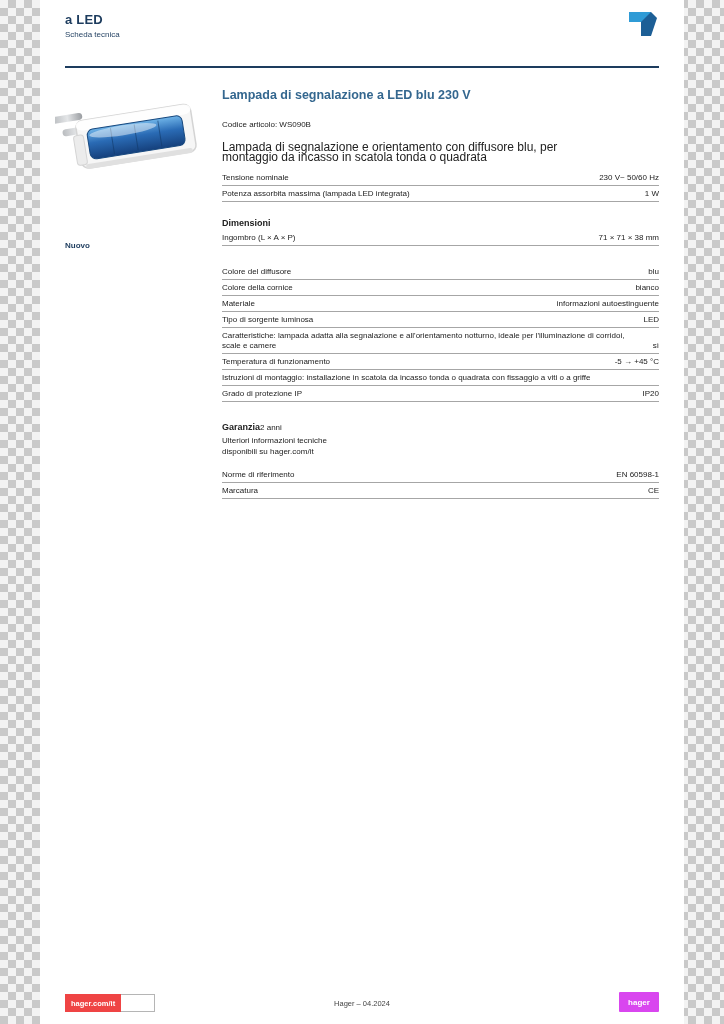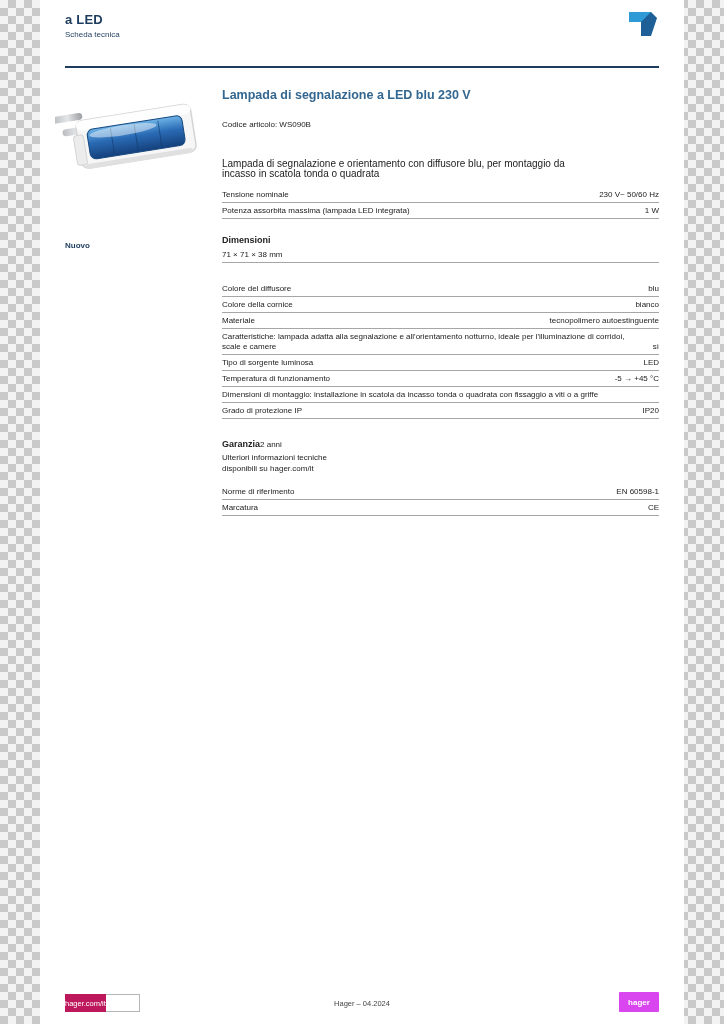--- a/index.html
+++ b/index.html
@@ -22,21 +22,21 @@
   .logo{position:absolute;right:25px;top:10px;width:32px;height:30px;}
   .rule{position:absolute;left:25px;right:25px;top:66px;height:2px;background:#1d3c5e;}
   
   .product-img{position:absolute;left:15px;top:83px;width:155px;height:108px;}
   
   .new-badge{position:absolute;left:25px;top:241px;font-size:8px;font-weight:bold;color:#1d3c5e;}
   
   .content{position:absolute;left:182px;right:25px;top:88px;}
   .prod-title{font-size:12.5px;font-weight:bold;color:#34678f;line-height:14px;}
   .prod-code{font-size:8px;color:#222;margin-top:18px;}
-  .prod-desc{font-size:10px;color:#222;margin-top:30px;line-height:10px;max-width:360px;}
+  .prod-desc{font-size:12px;color:#222;margin-top:13px;line-height:10px;max-width:360px;}
   .spec-block{margin-top:8px;}
   .sec-title{font-size:9px;font-weight:bold;color:#222;margin-top:16px;margin-bottom:2px;}
   .row{
     display:flex;justify-content:space-between;align-items:flex-end;
     font-size:8px;color:#222;line-height:10px;
     padding:3px 0 2px 0;border-bottom:1px solid #a6a6a6;
   }
   .row .lbl{flex:1;padding-right:10px;}
   .row .val{white-space:nowrap;text-align:right;}
   .warranty{margin-top:20px;}
@@ -44,22 +44,22 @@
   .warranty .wl{font-size:9px;font-weight:bold;color:#222;}
   .warranty .wv{font-size:8px;color:#222;}
   .warranty .note{font-size:8px;color:#222;line-height:10px;margin-top:4px;}
   .norms{margin-top:10px;}
   
   .footer{position:absolute;left:25px;right:25px;bottom:12px;height:22px;}
   .site-box{
     position:absolute;left:0;bottom:0;display:flex;align-items:stretch;height:18px;
   }
   .site-dark{
-    background:#be185d;color:#fff;font-size:7.5px;display:flex;align-items:center;
-    padding:0 0;font-weight:normal;
+    background:#ef4444;color:#fff;font-size:7.5px;display:flex;align-items:center;
+    padding:0 6px;font-weight:bold;
   }
   .site-light{width:34px;background:#fff;border:1px solid #b5b5b5;border-left:none;box-sizing:border-box;}
   .footer-center{
     position:absolute;left:0;right:0;bottom:4px;text-align:center;
     font-size:7.5px;color:#444;
   }
   .page-box{
     position:absolute;right:0;bottom:0;width:40px;height:20px;background:#d946ef;
     color:#fff;font-size:8px;font-weight:bold;display:flex;align-items:center;justify-content:center;
     border-radius:1px;
@@ -135,51 +135,52 @@
         </div>
         <div class="row">
           <span class="lbl">Potenza assorbita massima (lampada LED integrata)</span>
           <span class="val">1 W</span>
         </div>
       </div>
 
       <div class="sec-title">Dimensioni</div>
       <div class="spec-block" style="margin-top:0;">
         <div class="row">
+          <span class="lbl">Ingombro (L × A × P)</span>
           <span class="val">71 × 71 × 38 mm</span>
         </div>
       </div>
 
       <div class="spec-block" style="margin-top:18px;">
         <div class="row">
           <span class="lbl">Colore del diffusore</span>
           <span class="val">blu</span>
         </div>
         <div class="row">
           <span class="lbl">Colore della cornice</span>
           <span class="val">bianco</span>
         </div>
         <div class="row">
           <span class="lbl">Materiale</span>
-          <span class="val">tecnopolimero autoestinguente</span>
+          <span class="val">informazioni autoestinguente</span>
+        </div>
+        <div class="row">
+          <span class="lbl">Tipo di sorgente luminosa</span>
+          <span class="val">LED</span>
         </div>
         <div class="row">
           <span class="lbl">Caratteristiche: lampada adatta alla segnalazione e all'orientamento notturno, ideale per l'illuminazione di corridoi, scale e camere</span>
           <span class="val">sì</span>
         </div>
         <div class="row">
-          <span class="lbl">Tipo di sorgente luminosa</span>
-          <span class="val">LED</span>
-        </div>
-        <div class="row">
           <span class="lbl">Temperatura di funzionamento</span>
           <span class="val">-5 → +45 °C</span>
         </div>
         <div class="row">
-          <span class="lbl">Dimensioni di montaggio: installazione in scatola da incasso tonda o quadrata con fissaggio a viti o a griffe</span>
+          <span class="lbl">Istruzioni di montaggio: installazione in scatola da incasso tonda o quadrata con fissaggio a viti o a griffe</span>
           <span class="val"></span>
         </div>
         <div class="row">
           <span class="lbl">Grado di protezione IP</span>
           <span class="val">IP20</span>
         </div>
       </div>
 
       <div class="warranty">
         <div class="wrow">

